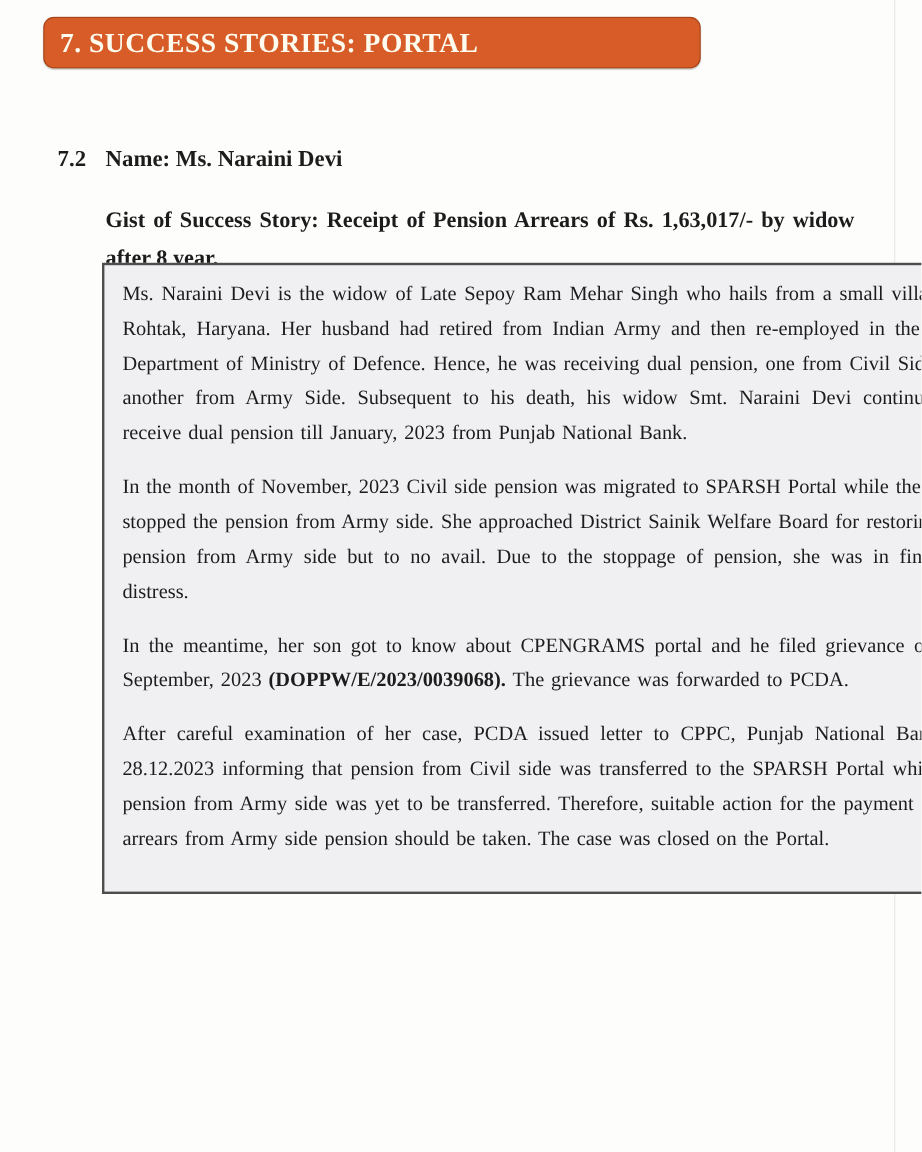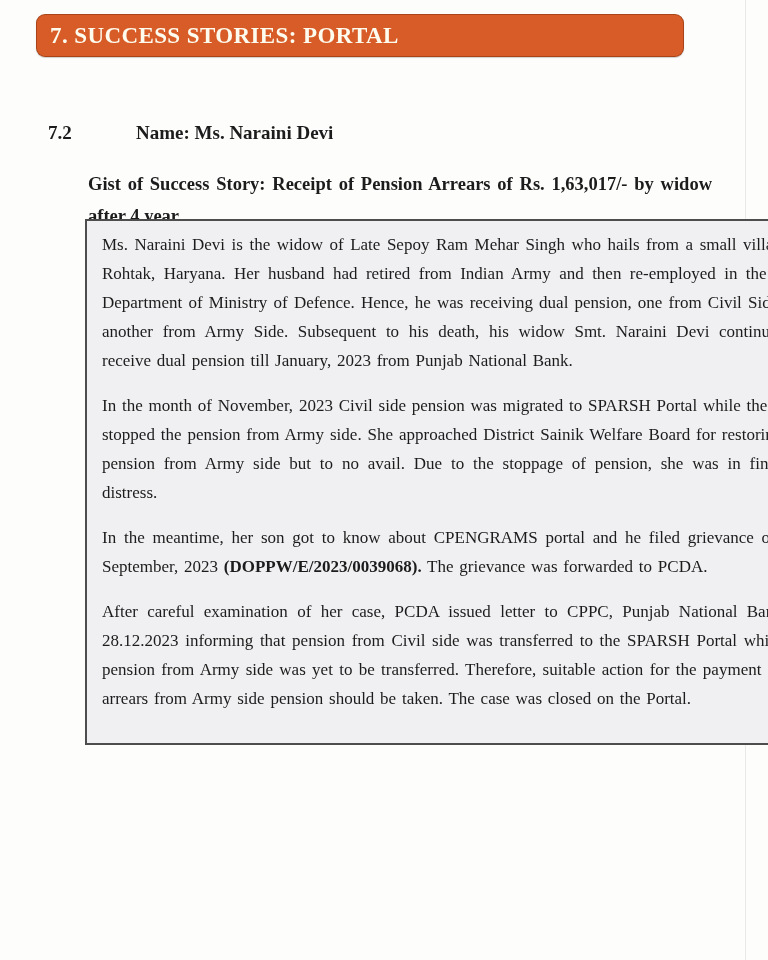--- a/index.html
+++ b/index.html
@@ -29,21 +29,21 @@
     top: 0;
     left: 745px;
     width: 1px;
     height: 960px;
     background: rgba(0,0,0,0.08);
   }
   .banner {
     position: absolute;
     left: 36px;
     top: 14px;
-    width: 648px;
+    width: 548px;
     height: 43px;
     background: var(--banner-bg);
     border: 1px solid rgba(130,50,10,0.55);
     border-radius: 9px;
     display: flex;
     align-items: center;
     padding-left: 13px;
     box-shadow: 0 1px 1px rgba(0,0,0,0.18);
   }
   .banner-title {
@@ -65,21 +65,20 @@
   }
   .sec-num {
     font-weight: bold;
     font-size: 19px;
     width: 40px;
     flex: 0 0 40px;
   }
   .sec-name {
     font-weight: bold;
     font-size: 19px;
-    margin-left: 48px;
   }
   .gist {
     margin-left: 40px;
     width: 624px;
     font-weight: bold;
     font-size: 18.5px;
   }
   .gist-line1 {
     margin-top: 24px;
     text-align: justify;
@@ -120,21 +119,21 @@
     <span class="banner-title">7. SUCCESS STORIES: PORTAL</span>
   </div>
 
   <div class="section-head">
     <div class="head-row">
       <span class="sec-num">7.2</span>
       <span class="sec-name">Name: Ms. Naraini Devi</span>
     </div>
     <div class="gist">
       <div class="gist-line1">Gist of Success Story: Receipt of Pension Arrears of Rs. 1,63,017/- by widow</div>
-      <div class="gist-line2">after 4 year.</div>
+      <div class="gist-line2">after 8 year.</div>
     </div>
   </div>
 
   <div class="story-box">
     <p class="para">Ms. Naraini Devi is the widow of Late Sepoy Ram Mehar Singh who hails from a small village in Rohtak, Haryana. Her husband had retired from Indian Army and then re-employed in the Civil Department of Ministry of Defence. Hence, he was receiving dual pension, one from Civil Side and another from Army Side. Subsequent to his death, his widow Smt. Naraini Devi continued to receive dual pension till January, 2023 from Punjab National Bank.</p>
     <p class="para">In the month of November, 2023 Civil side pension was migrated to SPARSH Portal while the Bank stopped the pension from Army side. She approached District Sainik Welfare Board for restoring the pension from Army side but to no avail. Due to the stoppage of pension, she was in financial distress.</p>
     <p class="para"><span>In the meantime, her son got to know about CPENGRAMS portal and he filed grievance on 3rd September, 2023 </span><strong>(DOPPW/E/2023/0039068).</strong><span> The grievance was forwarded to PCDA.</span></p>
     <p class="para">After careful examination of her case, PCDA issued letter to CPPC, Punjab National Bank on 28.12.2023 informing that pension from Civil side was transferred to the SPARSH Portal while the pension from Army side was yet to be transferred. Therefore, suitable action for the payment of the arrears from Army side pension should be taken. The case was closed on the Portal.</p>
   </div>
 

